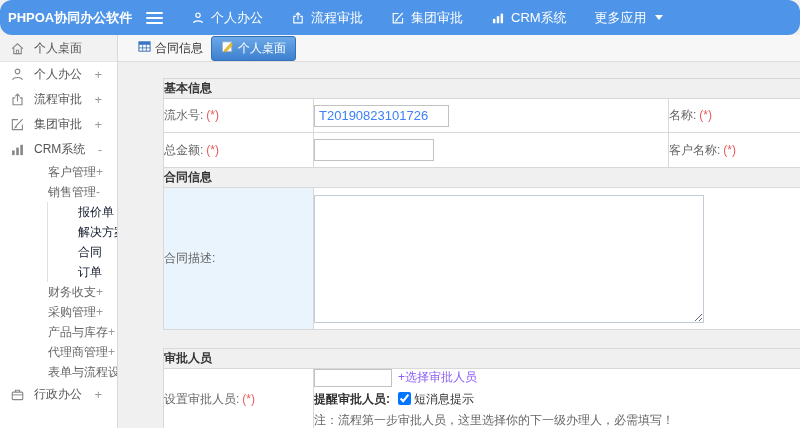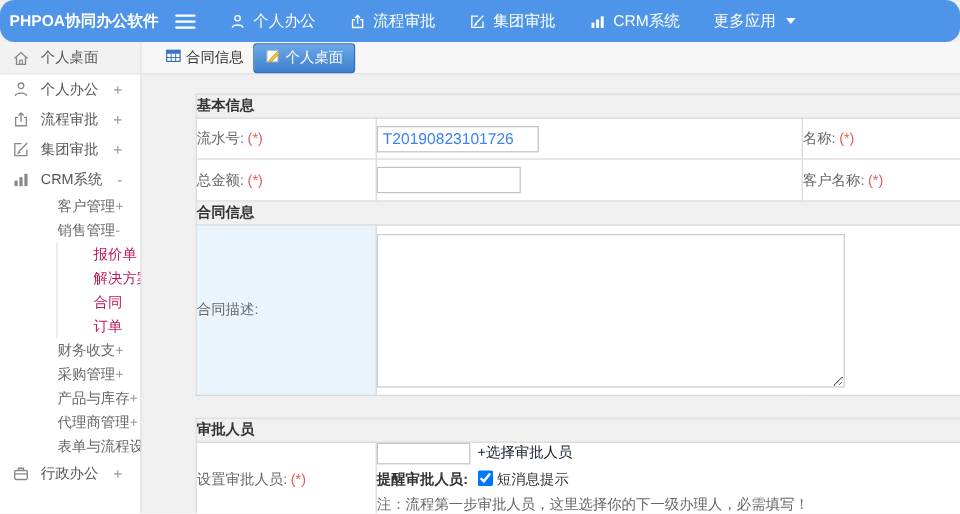--- a/index.html
+++ b/index.html
@@ -21,21 +21,21 @@
 
   
   .sidebar { width:118px; background:#fff; border-right:1px solid #d9d9d9; font-size:12px; color:#555; flex-shrink:0; overflow:hidden; }
   .side-item { height:25px; display:flex; align-items:center; padding:0 15px 0 10px; cursor:pointer; white-space:nowrap; }
   .side-item.first { height:27px; background:#f2f2f2; border-bottom:1px solid #e4e4e4; }
   .side-item .sicon { width:15px; height:15px; margin-right:9px; flex-shrink:0; }
   .marker { margin-left:auto; color:#999; font-size:13px; }
   .submenu { }
   .sub-item { height:20px; display:flex; align-items:center; padding:0 28px 0 48px; cursor:pointer; color:#666; white-space:nowrap; }
   .sub2-group { border-left:1px solid #e0e0e0; margin-left:47px; }
-  .sub2-item { height:20px; display:flex; align-items:center; padding-left:30px; cursor:pointer; color:#be185d; white-space:nowrap; }
+  .sub2-item { height:20px; display:flex; align-items:center; padding-left:30px; cursor:pointer; color:#0f172a; white-space:nowrap; }
   .sub-item .marker { font-size:12px; }
 
   
   .main { flex:1; overflow:hidden; display:flex; flex-direction:column; }
   .tabbar { height:27px; background:#f7f7f7; border-bottom:1px solid #dcdcdc; display:flex; align-items:center; padding-left:20px; flex-shrink:0; }
   .tab { display:flex; align-items:center; gap:4px; font-size:12px; color:#333; cursor:pointer; margin-right:8px; }
   .tab.active { background:linear-gradient(#6ba8e8,#3e80cf); border:1px solid #3270b8; border-radius:3px; color:#fff; padding:3px 9px; }
 
   .form-area { padding:16px 0 0 45px; }
   table.frm { border-collapse:collapse; width:1000px; table-layout:fixed; background:#fff; font-size:12px; }
@@ -43,21 +43,21 @@
   .sec-header td { background:#f0f0f0; font-weight:bold; color:#333; height:20px; padding-left:12px; }
   .label-cell { color:#666; padding-left:12px; }
   .label-blue { background:#e9f4fc; }
   .req { color:#e65c5c; margin-left:3px; }
   .val-cell { padding:5px 6px; }
 
   input.txt { width:135px; height:22px; border:1px solid #c2c2c2; padding:0 4px; font-size:13px; color:#3b82f6; font-family:Liberation Sans, sans-serif; }
   input.txt.small { width:120px; }
   textarea.desc { width:390px; height:128px; border:1px solid #c0cdd6; padding:3px; font-size:12px; font-family:inherit; resize:both; display:block; }
   input.appr { width:78px; height:18px; border:1px solid #c2c2c2; padding:0 3px; font-size:12px; vertical-align:middle; }
-  a.pick { color:#0f172a; text-decoration:none; font-size:12px; margin-left:6px; }
+  a.pick { color:#8b5cf6; text-decoration:none; font-size:12px; margin-left:6px; }
   .remind-line { margin-top:4px; color:#333; }
   .remind-line b { font-weight:bold; }
   .remind-line input { vertical-align:-2px; margin:0 3px 0 8px; }
   .note-line { margin-top:4px; color:#666; }
   .tbl-gap { height:18px; }
 </style>
 </head>
 <body>
 
 <div class="topbar">

